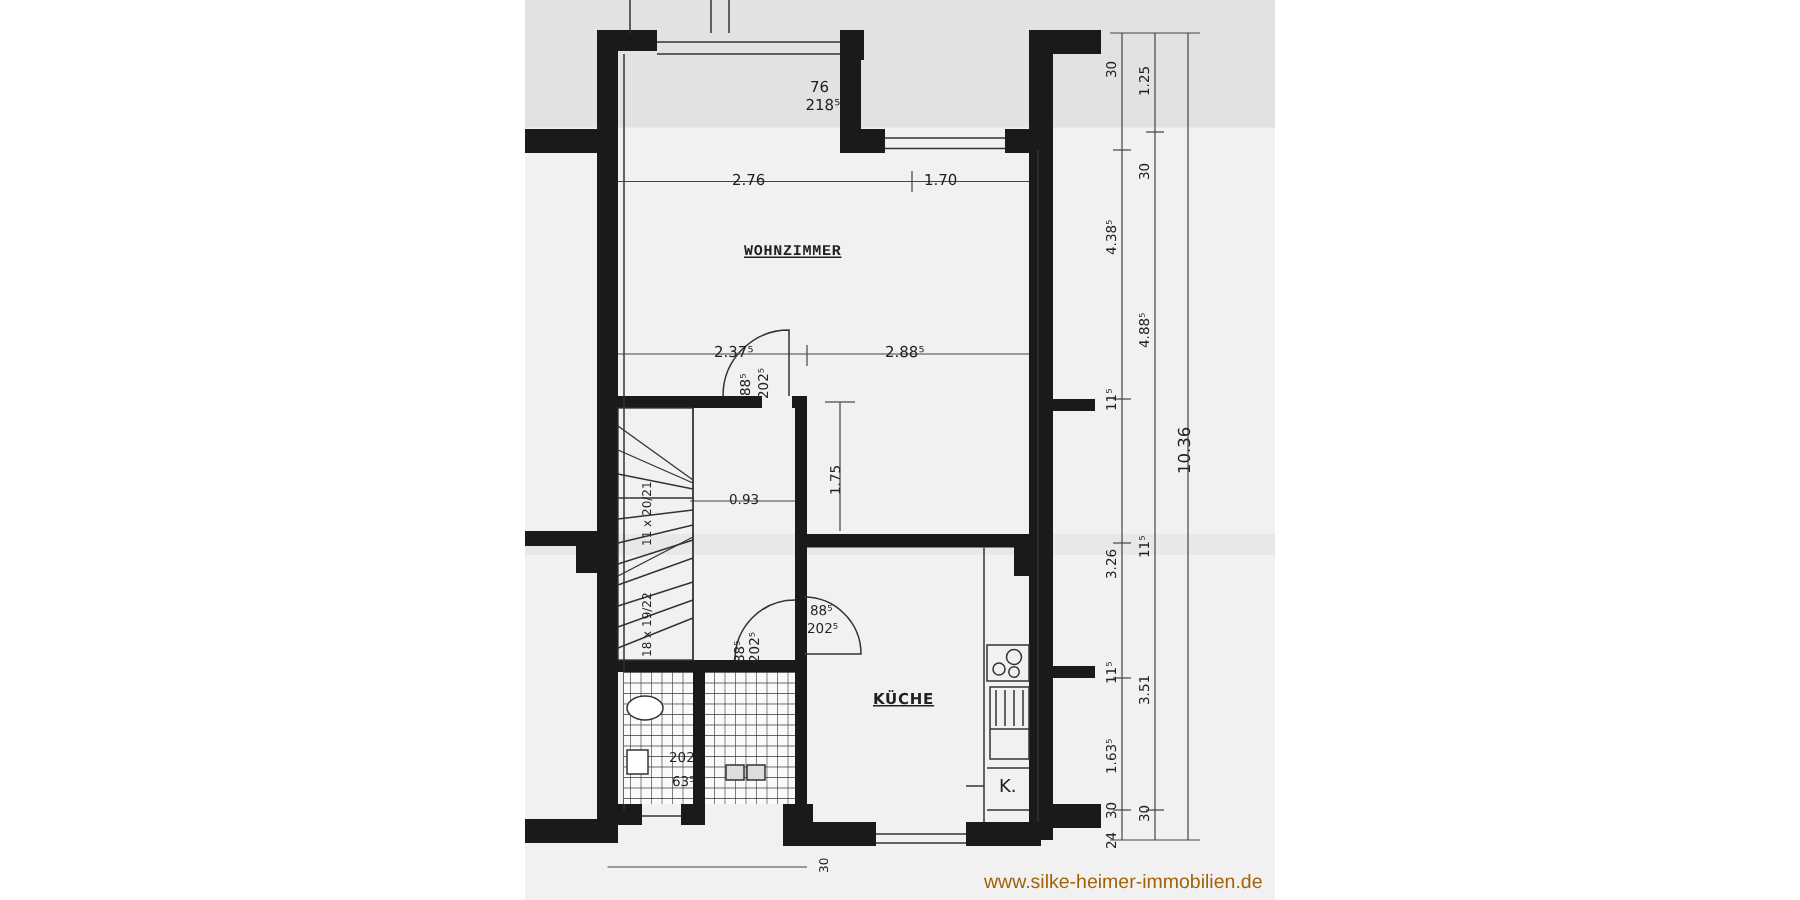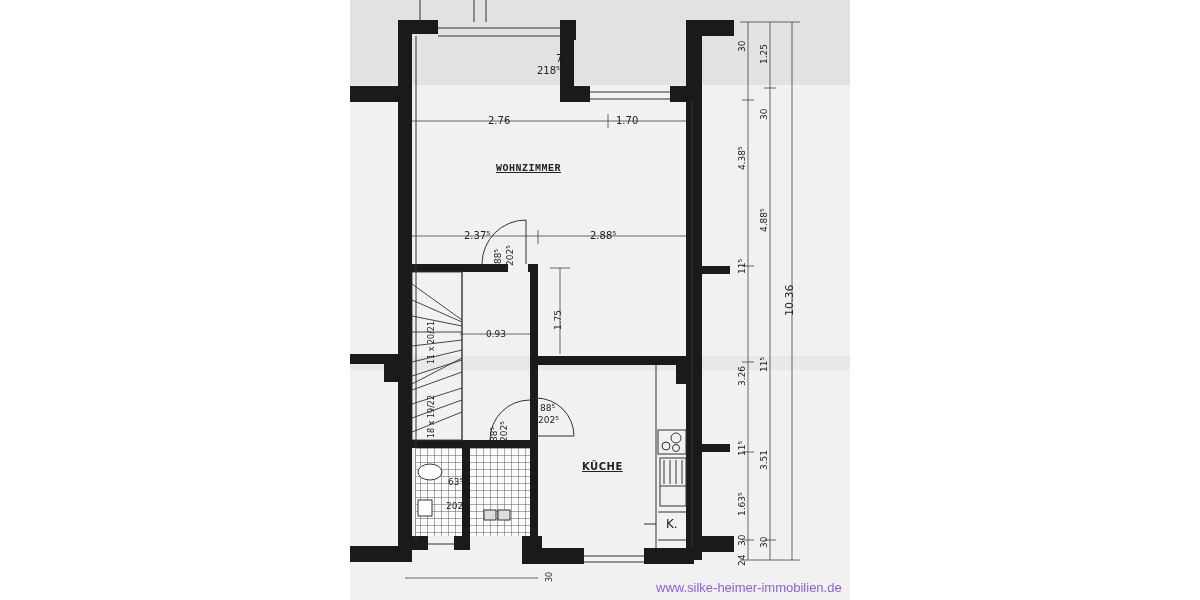--- a/index.html
+++ b/index.html
@@ -3,21 +3,21 @@
 <meta charset="utf-8">
 <style>
   html, body { margin:0; padding:0; }
   body { width:1200px; height:600px; background:#ffffff; position:relative; overflow:hidden; font-family:"Liberation Sans", sans-serif; }
   .sheet { position:absolute; left:350px; top:0; width:500px; height:600px; background:#f1f1f1; overflow:hidden; }
   .sheet .grey-band { position:absolute; left:0; width:500px; background:#d6d6d6; opacity:.55; }
   svg { position:absolute; left:0; top:0; }
   .lbl { position:absolute; font-family:"DejaVu Sans", sans-serif; color:#222; font-size:10px; white-space:nowrap; line-height:1; }
   .rot { transform-origin:left top; transform:rotate(-90deg); }
   .room { font-size:10px; letter-spacing:0.5px; text-decoration:underline; font-weight:bold; }
-  .watermark { position:absolute; left:656px; top:580px; font-family:"Liberation Sans", sans-serif; font-size:13px; color:#8b5cf6; white-space:nowrap; }
+  .watermark { position:absolute; left:656px; top:580px; font-family:"Liberation Sans", sans-serif; font-size:13px; color:#a16207; white-space:nowrap; }
 </style>
 </head>
 <body>
 
 <div class="sheet">
   <div class="grey-band" style="top:0;height:85px;"></div>
   <div class="grey-band" style="top:356px;height:14px;opacity:.35"></div>
 
   <svg width="500" height="600" viewBox="0 0 500 600">
     <g fill="#1a1a1a">
@@ -145,38 +145,38 @@
       <line x1="320" y1="460" x2="320" y2="484"></line>
       <line x1="326" y1="460" x2="326" y2="484"></line>
       <line x1="332" y1="460" x2="332" y2="484"></line>
       <line x1="310" y1="486" x2="336" y2="486"></line>
       <line x1="308" y1="512" x2="336" y2="512"></line>
       <line x1="308" y1="540" x2="336" y2="540"></line>
       <line x1="294" y1="524" x2="306" y2="524"></line>
     </g>
   </svg>
 
-  <span class="lbl" style="left:190px;top:54px;margin-left:16px;">76</span>
+  <span class="lbl" style="left:190px;top:54px;">76</span>
   <span class="lbl" style="left:187px;top:66px;">218⁵</span>
   <span class="lbl" style="left:138px;top:116px;">2.76</span>
   <span class="lbl" style="left:266px;top:116px;">1.70</span>
   <span class="lbl room" style="left:146px;top:164px;font-family:Liberation Mono, monospace;">WOHNZIMMER</span>
-  <span class="lbl" style="left:114px;top:231px;">2.37⁵</span>
+  <span class="lbl" style="left:126px;top:231px;">2.37⁵</span>
   <span class="lbl" style="left:240px;top:231px;text-align:center;">2.88⁵</span>
   <span class="lbl rot" style="left:144px;top:264px;font-size:9px;">88⁵</span>
   <span class="lbl rot" style="left:156px;top:266px;font-size:9px;">202⁵</span>
   <span class="lbl" style="left:136px;top:330px;font-size:9px;">0.93</span>
   <span class="lbl rot" style="left:204px;top:330px;font-size:9px;">1.75</span>
   <span class="lbl rot" style="left:78px;top:364px;font-size:8px;">11 x 20/21</span>
   <span class="lbl rot" style="left:78px;top:438px;font-size:8px;">18 x 19/22</span>
   <span class="lbl" style="left:190px;top:404px;font-size:9px;">88⁵</span>
   <span class="lbl" style="left:188px;top:416px;font-size:9px;">202⁵</span>
   <span class="lbl rot" style="left:140px;top:442px;font-size:9px;">88⁵</span>
   <span class="lbl rot" style="left:150px;top:442px;font-size:9px;">202⁵</span>
-  <span class="lbl" style="left:98px;top:478px;font-size:9px;">63⁵</span>
+  <span class="lbl" style="left:98px;top:518px;font-size:9px;">63⁵</span>
   <span class="lbl" style="left:96px;top:502px;font-size:9px;">202⁵</span>
   <span class="lbl room" style="left:232px;top:462px;">KÜCHE</span>
   <span class="lbl" style="left:316px;top:518px;font-size:12px;">K.</span>
 
   <span class="lbl rot" style="left:388px;top:52px;font-size:9px;">30</span>
   <span class="lbl rot" style="left:388px;top:170px;font-size:9px;">4.38⁵</span>
   <span class="lbl rot" style="left:388px;top:274px;font-size:9px;">11⁵</span>
   <span class="lbl rot" style="left:388px;top:386px;font-size:9px;">3.26</span>
   <span class="lbl rot" style="left:388px;top:456px;font-size:9px;">11⁵</span>
   <span class="lbl rot" style="left:388px;top:516px;font-size:9px;">1.63⁵</span>

